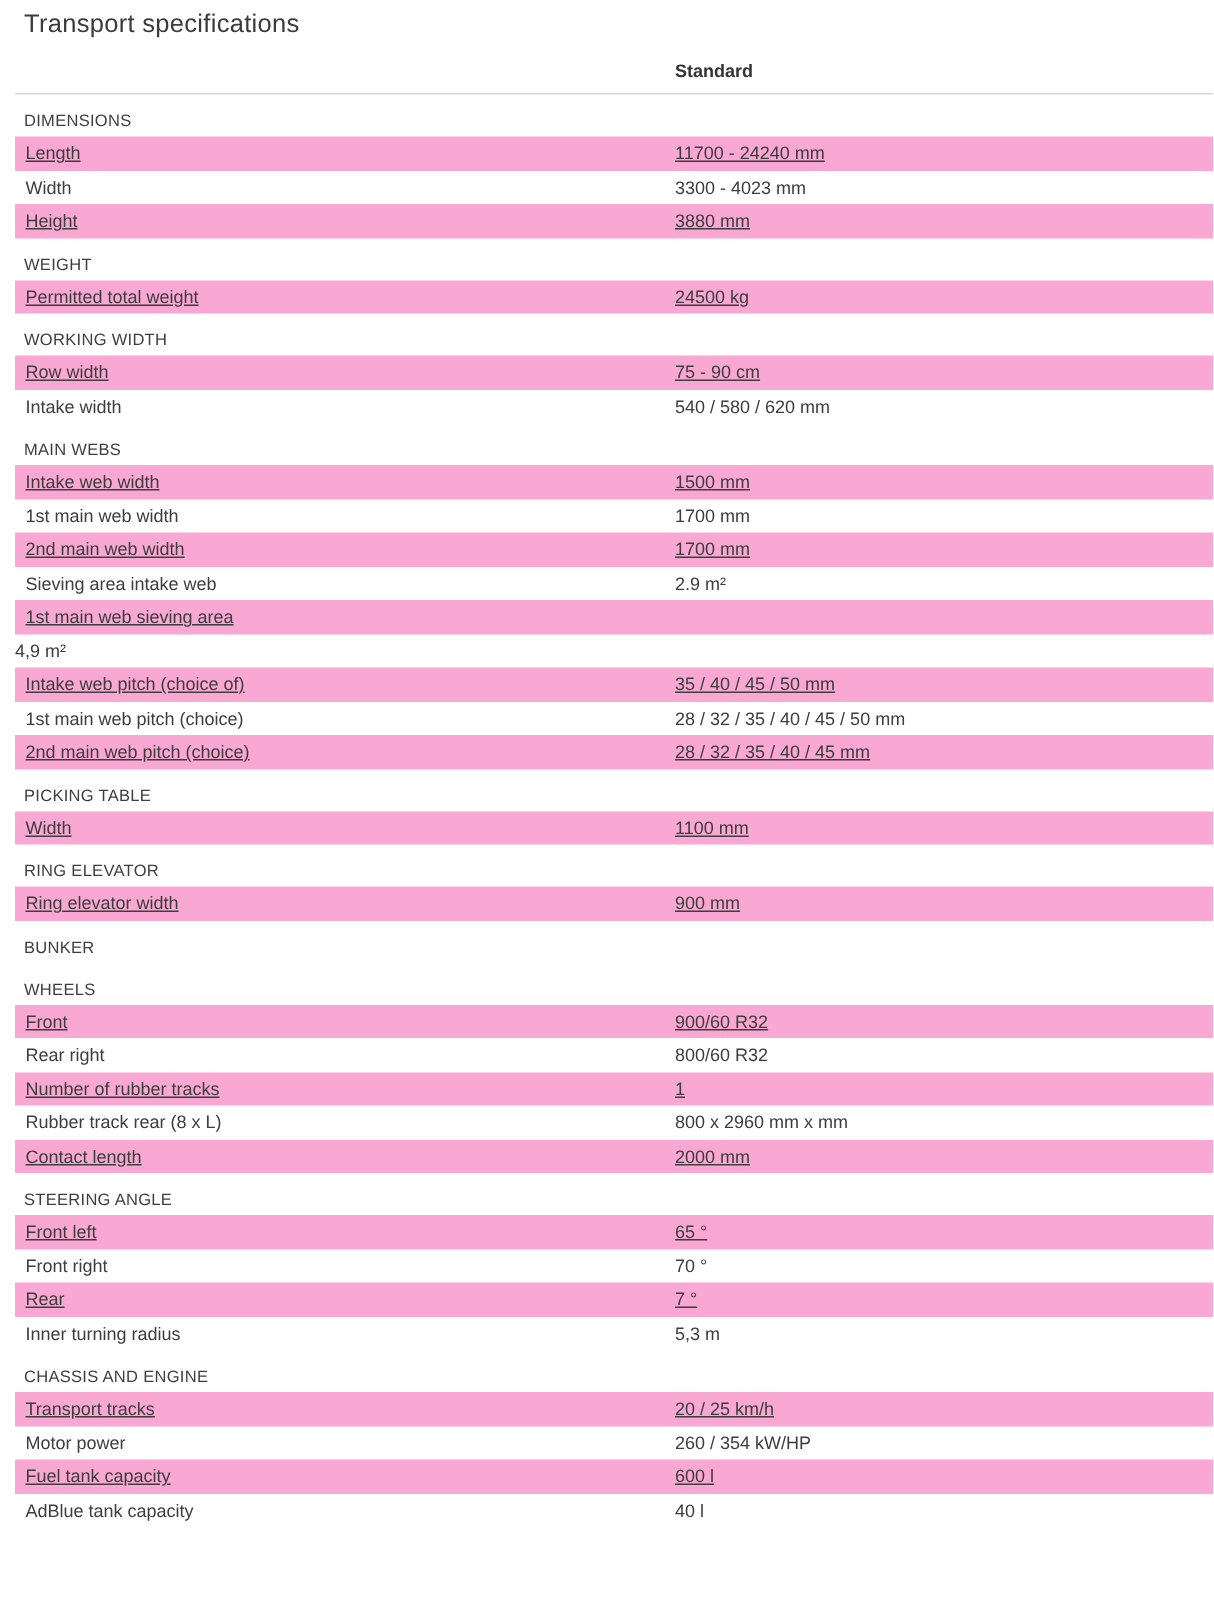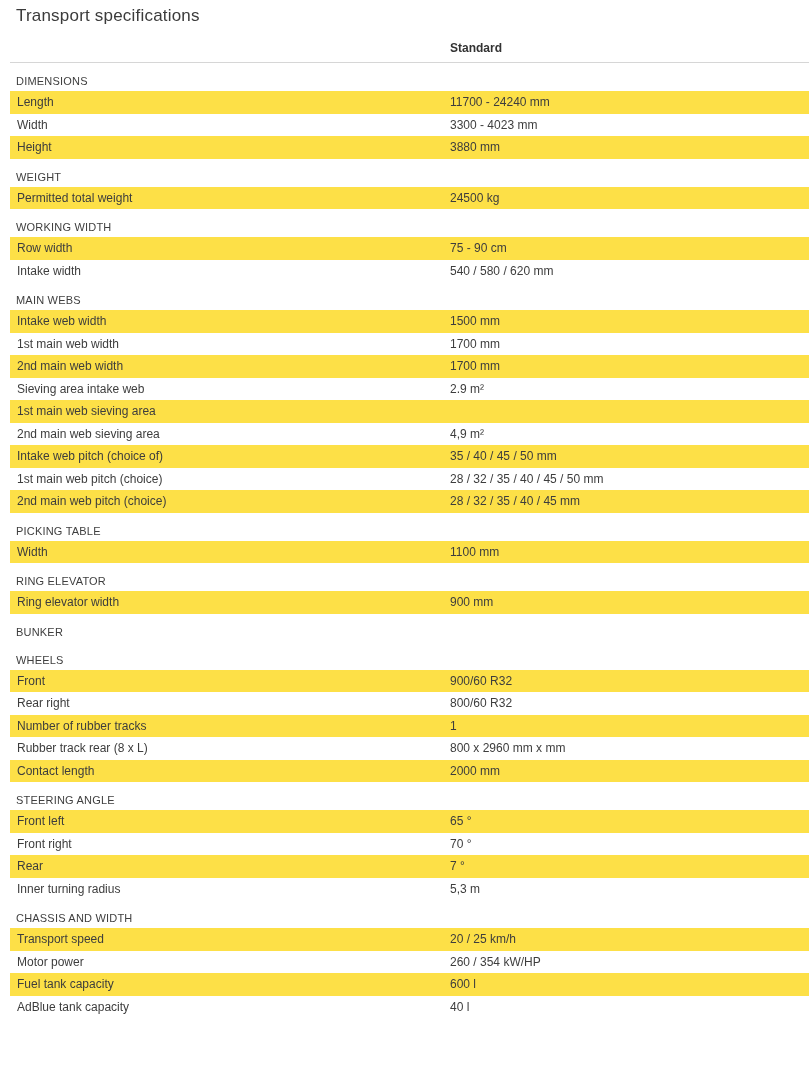--- a/index.html
+++ b/index.html
@@ -51,21 +51,22 @@
   .row {
     display: flex;
     align-items: center;
     margin-left: 10px;
     height: 22.5px;
     font-size: 12px;
     line-height: 14px;
     color: #3d3d3d;
   }
   .row.shaded {
-    background: #fde047;
+    background: #f9a8d4;
+    text-decoration: underline;
   }
   .row .label {
     flex: none;
     width: 433px;
     padding-left: 7px;
   }
   .row .value {
     flex: 1;
   }
   .corner-triangle {
@@ -158,21 +159,20 @@
   <div class="row">
     <span class="label">Sieving area intake web</span>
     <span class="value">2.9 m²</span>
   </div>
 
   <div class="row shaded">
     <span class="label">1st main web sieving area</span>
   </div>
 
   <div class="row">
-    <span class="label">2nd main web sieving area</span>
     <span class="value">4,9 m²</span>
   </div>
 
   <div class="row shaded">
     <span class="label">Intake web pitch (choice of)</span>
     <span class="value">35 / 40 / 45 / 50 mm</span>
   </div>
 
   <div class="row">
     <span class="label">1st main web pitch (choice)</span>
@@ -259,24 +259,24 @@
   </div>
 
   <div class="row">
     <span class="label">Inner turning radius</span>
     <span class="value">5,3 m</span>
   </div>
 </div>
   </section>
 
   <section>
-    <h2 class="section-title">CHASSIS AND WIDTH</h2>
-    <div class="rows">
-  <div class="row shaded">
-    <span class="label">Transport speed</span>
+    <h2 class="section-title">CHASSIS AND ENGINE</h2>
+    <div class="rows">
+  <div class="row shaded">
+    <span class="label">Transport tracks</span>
     <span class="value">20 / 25 km/h</span>
   </div>
 
   <div class="row">
     <span class="label">Motor power</span>
     <span class="value">260 / 354 kW/HP</span>
   </div>
 
   <div class="row shaded">
     <span class="label">Fuel tank capacity</span>

